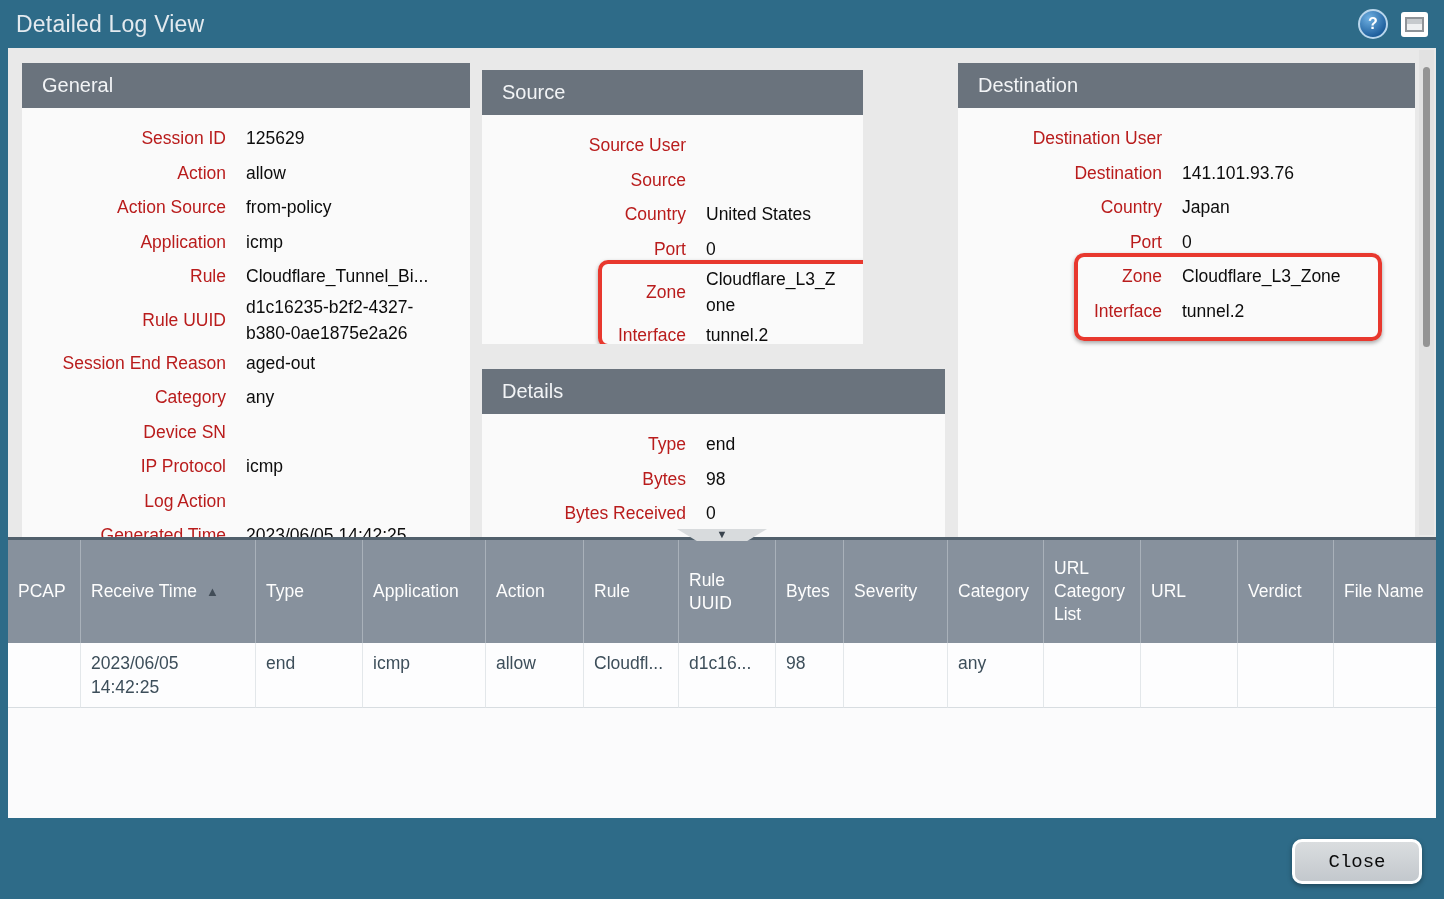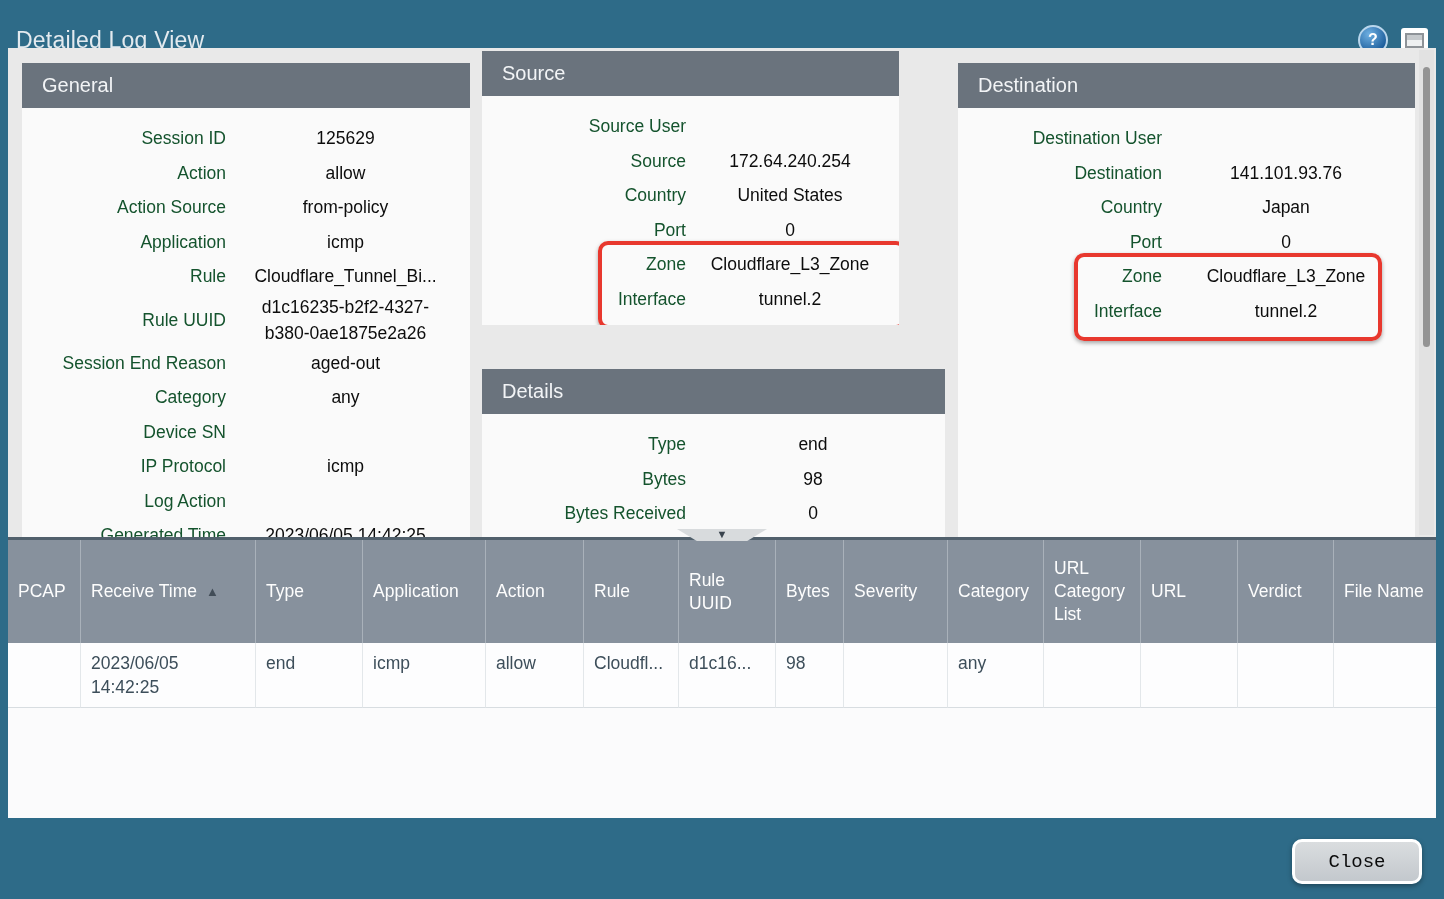--- a/index.html
+++ b/index.html
@@ -7,39 +7,39 @@
     --panel-header-gray:#6a737d;
     --table-header-gray:#87919d;
     --annotation-red:#e8382e;
     --content-bg:#e9e9e9;
   }
   html,body{margin:0;padding:0;background:#1f4a5e;}
   body{font-family:"Liberation Sans","DejaVu Sans",sans-serif;}
   .dialog{position:relative;width:1444px;height:899px;background:var(--dialog-teal);overflow:hidden;}
 
   
-  .titlebar{position:absolute;top:0;left:0;right:0;height:48px;display:flex;align-items:center;padding:0 16px;box-sizing:border-box;margin-top:16px;}
+  .titlebar{position:absolute;top:0;left:0;right:0;height:48px;display:flex;align-items:center;padding:0 16px;box-sizing:border-box;}
   .title{color:#e3eaef;font-size:23px;letter-spacing:.2px;}
   .titlebar-icons{margin-left:auto;display:flex;gap:13px;align-items:center;}
   .help-icon{width:26px;height:26px;border-radius:50%;background:radial-gradient(circle at 35% 28%,#6fb0e2,#1c5d9b 75%);border:2px solid #b9d6ec;color:#fff;font-weight:bold;font-size:16px;display:flex;align-items:center;justify-content:center;cursor:pointer;box-sizing:content-box;}
   .window-icon{width:27px;height:25px;background:#fff;border-radius:3px;display:flex;align-items:center;justify-content:center;cursor:pointer;}
   .window-icon .win-rect{width:15px;height:11px;border:2px solid #8e9398;background:linear-gradient(#c6cacd 45%,#eef0f1 45%);}
 
   
   .content{position:absolute;left:8px;top:48px;width:1428px;height:489px;background:var(--content-bg);overflow:hidden;}
   .panel{position:absolute;display:flex;flex-direction:column;}
   .phead{height:45px;background:var(--panel-header-gray);color:#f2f4f6;font-size:20px;display:flex;align-items:center;padding:0 20px;flex:none;text-align:right;}
   .pbody{background:#fafafa;flex:1;padding-top:13px;position:relative;overflow:hidden;}
   .panel-general{left:14px;top:15px;width:448px;height:474px;}
-  .panel-source{left:474px;top:3px;width:417px;height:274px;}
+  .panel-source{left:474px;top:22px;width:381px;height:274px;}
   .panel-details{left:474px;top:321px;width:463px;height:168px;}
   .panel-destination{left:950px;top:15px;width:457px;height:474px;}
   .prow{display:flex;min-height:34.5px;align-items:center;}
-  .plabel{width:204px;text-align:right;color:#14532d;font-size:17.5px;line-height:22px;flex:none;}
-  .pvalue{flex:1;padding-left:20px;padding-right:25px;color:#0c0c0c;font-size:17.5px;line-height:26px;overflow-wrap:anywhere;text-align:center;}
+  .plabel{width:204px;text-align:right;color:#b91c1c;font-size:17.5px;line-height:22px;flex:none;}
+  .pvalue{flex:1;padding-left:20px;padding-right:25px;color:#0c0c0c;font-size:17.5px;line-height:26px;overflow-wrap:anywhere;}
   .redbox{position:absolute;left:116px;top:145px;width:300px;height:80px;border:4px solid var(--annotation-red);border-radius:10px;box-shadow:0 2px 4px rgba(0,0,0,.35);pointer-events:none;}
 
   
   .vscrollbar{position:absolute;top:2px;right:2px;width:15px;height:485px;background:#e2e2e2;}
   .vthumb{position:absolute;left:4px;top:17px;width:7px;height:280px;background:#949494;border-radius:4px;}
 
   
   .table-section{position:absolute;left:8px;top:537px;width:1428px;height:281px;background:#fbfbfc;border-top:3px solid #51606c;box-sizing:border-box;}
   .collapse-handle{position:absolute;top:-11px;left:50%;transform:translateX(-50%);width:90px;height:12px;background:#d8dbdd;clip-path:polygon(0 0,100% 0,78% 100%,22% 100%);display:flex;align-items:flex-start;justify-content:center;cursor:pointer;z-index:3;}
   .collapse-handle .tri{font-size:11px;line-height:11px;color:#39434d;}
@@ -126,21 +126,20 @@
 
     <div class="panel panel-source">
       <div class="phead">Source</div>
       <div class="pbody">
         <div class="prow">
             <div class="plabel">Source User</div>
             <div class="pvalue"></div>
           </div>
         <div class="prow">
             <div class="plabel">Source</div>
-            <div class="pvalue">172.64.240.254</div>
           </div>
         <div class="prow">
             <div class="plabel">Country</div>
             <div class="pvalue">United States</div>
           </div>
         <div class="prow">
             <div class="plabel">Port</div>
             <div class="pvalue">0</div>
           </div>
         <div class="prow">

